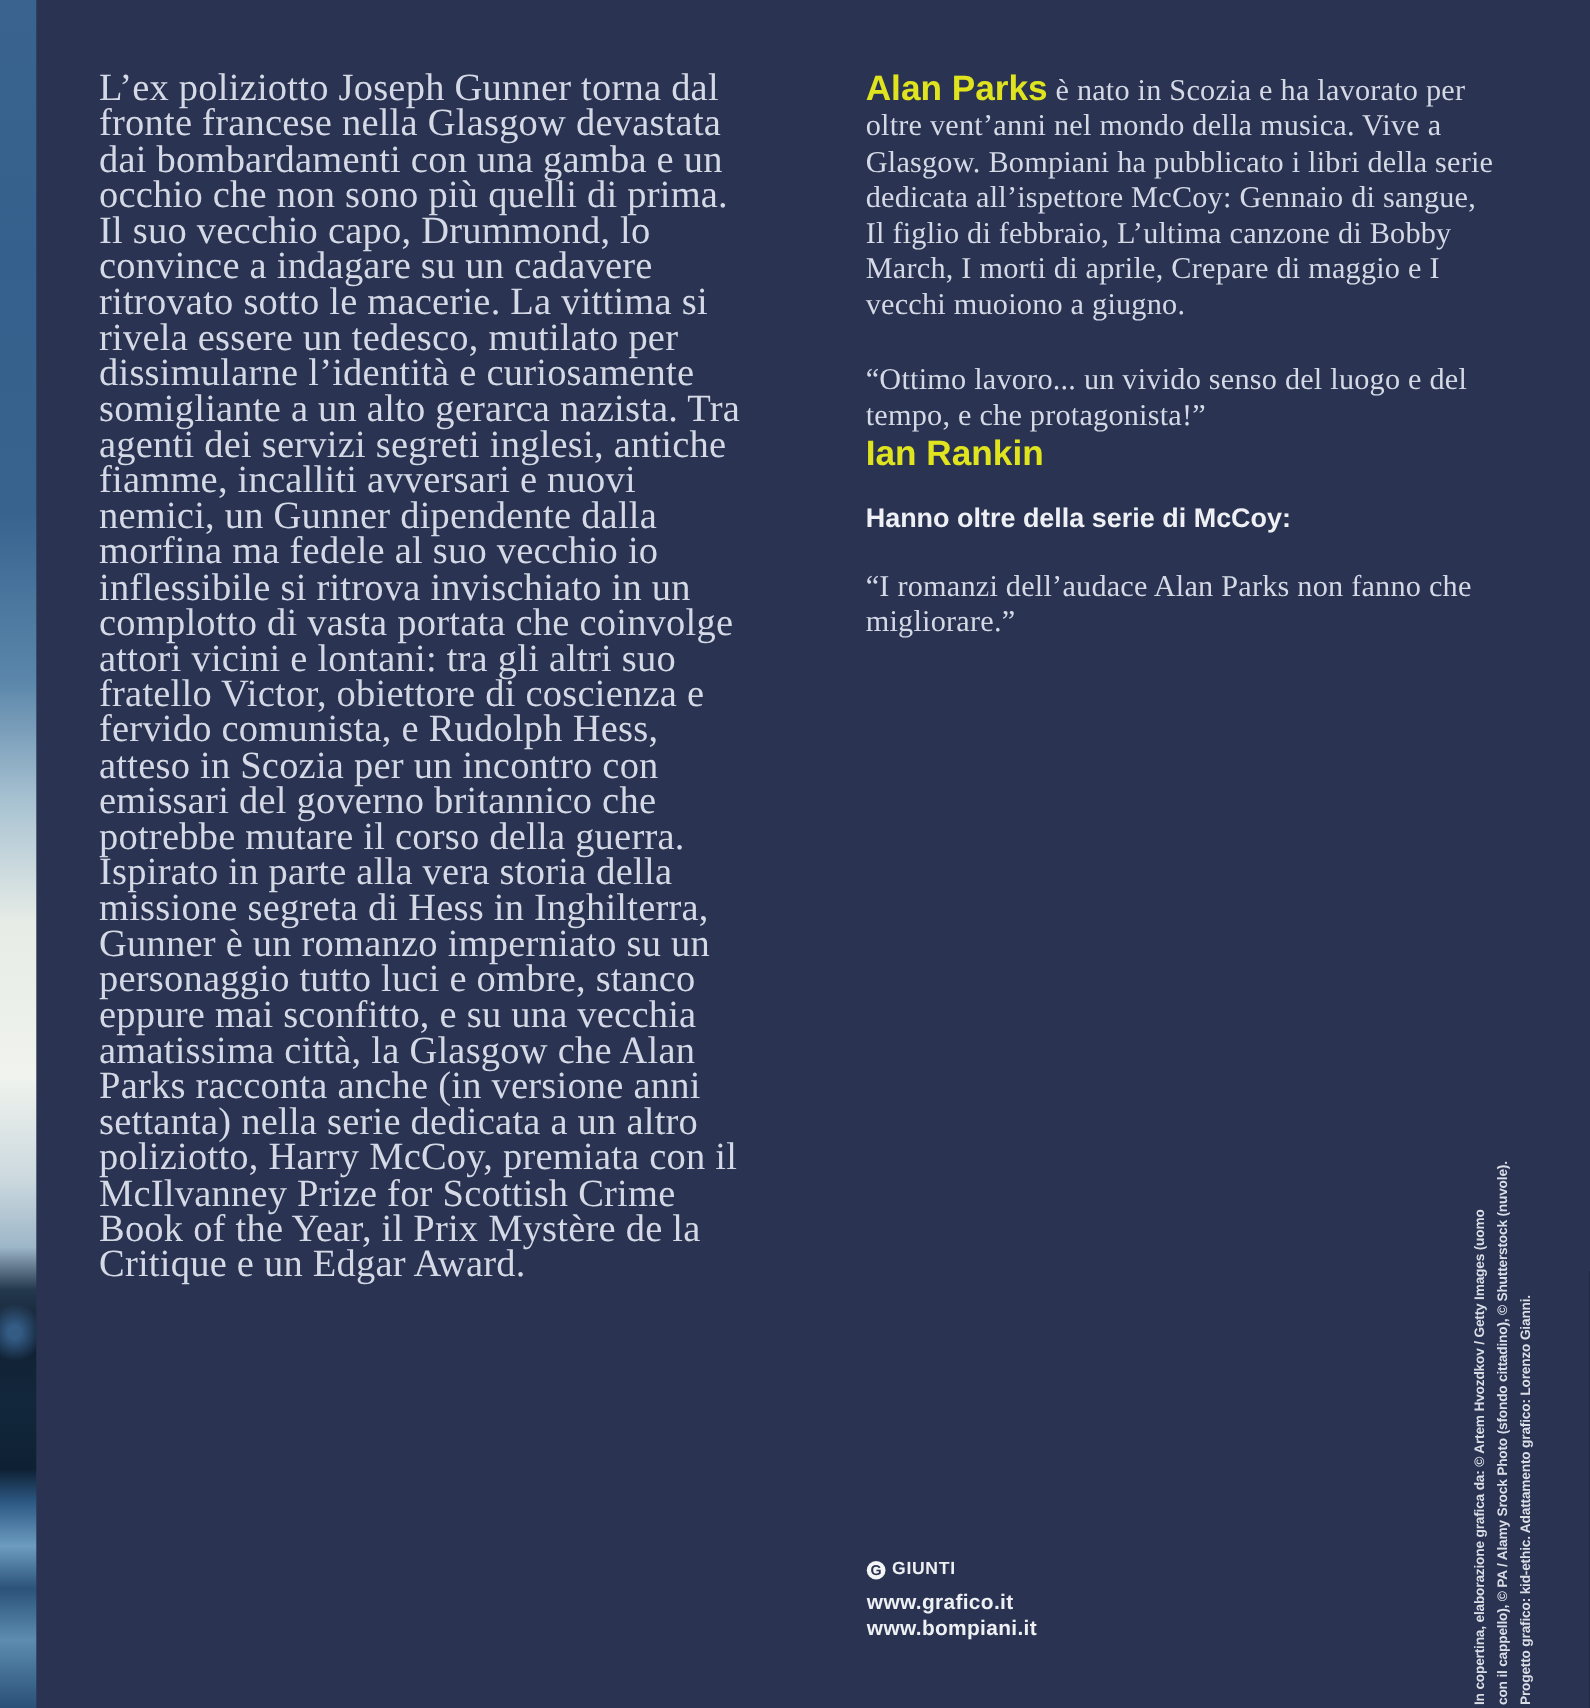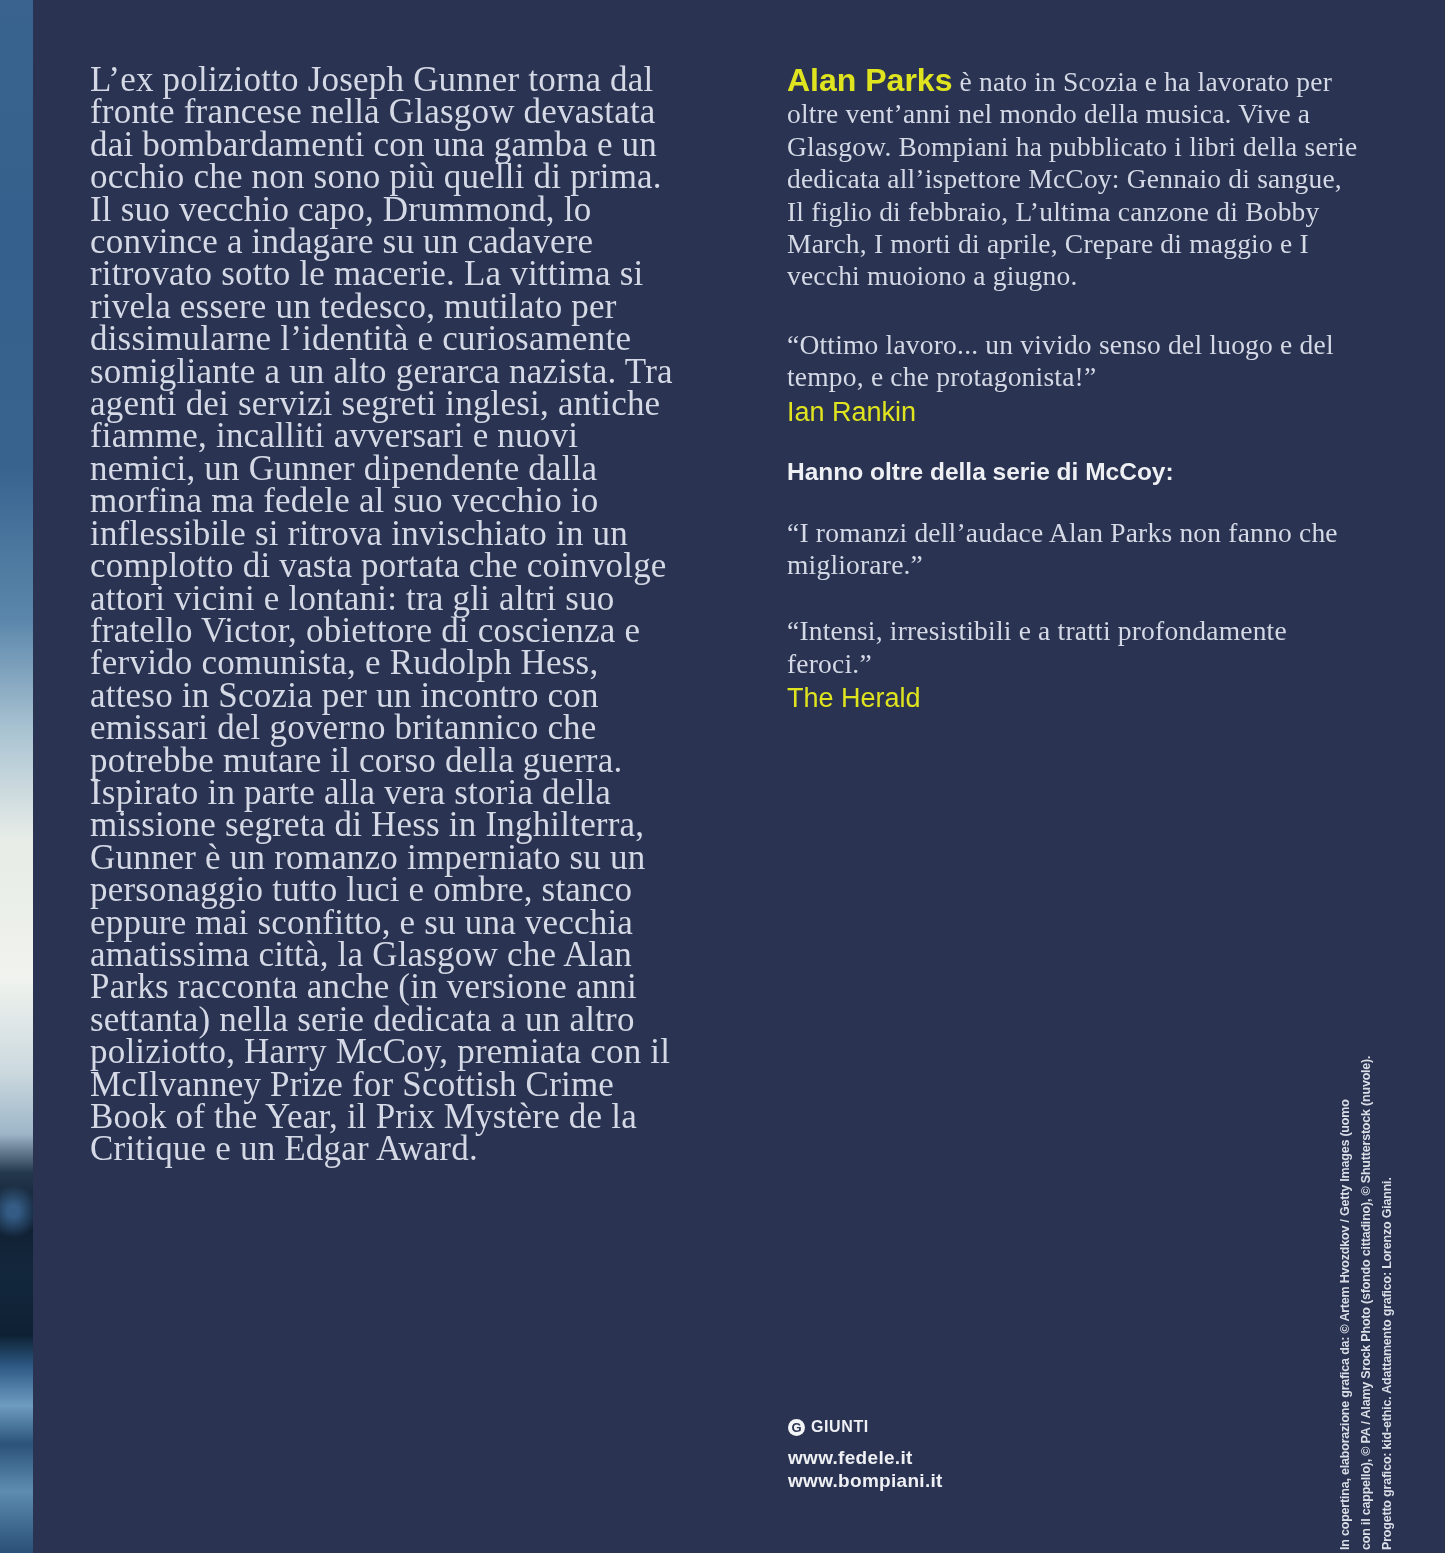--- a/index.html
+++ b/index.html
@@ -36,22 +36,22 @@
   .it{}
   .bd{font-weight:bold;}
   .sans{font-family:"Liberation Sans", sans-serif;}
   .yel{color:var(--yellow,#e0e41e);}
   .bio .sans{font-size:32px;letter-spacing:0;}
   .qb1{margin-top:36px;}
   .qb2{margin-top:30px;}
   .qb3{margin-top:34px;}
   .attr{
     margin-top:3px !important;
-    font-family:"Liberation Sans", sans-serif;font-weight:normal;
-    font-size:27px;line-height:30px;color:var(--yellow,#e0e41e);
+    font-family:"Liberation Sans", sans-serif;font-weight:bold;
+    font-size:32px;line-height:30px;color:var(--yellow,#e0e41e);
     letter-spacing:0;
   }
   .heading{
     margin-top:30px !important;
     font-family:"Liberation Sans", sans-serif;font-weight:bold;
     font-size:24.5px;line-height:30px;color:var(--white,#eef0f4);
     letter-spacing:0;
   }
   .footer{
     position:absolute;left:788px;top:1418px;
@@ -93,36 +93,32 @@
       <p class="quote">“Ottimo lavoro... un vivido senso del luogo e del tempo, e che protagonista!”</p>
       <p class="attr">Ian Rankin</p>
     </div>
 
     <p class="heading">Hanno oltre della serie di McCoy:</p>
 
     <div class="qb2">
       <p class="quote">“I romanzi dell’audace Alan Parks non fanno che migliorare.”</p>
     </div>
 
-    <div class="qb3">
-      <p class="quote">“Intensi, irresistibili e a tratti profondamente feroci.”</p>
-      <p class="attr">The Herald</p>
-    </div>
 
   </div>
 
   <div class="footer">
     <div class="logo-row">
       <span class="logo-circle">
         <span>G</span>
       </span>
       <span class="pub-name">GIUNTI</span>
     </div>
     <div class="urls">
-      <p class="url">www.fedele.it</p>
+      <p class="url">www.grafico.it</p>
       <p class="url">www.bompiani.it</p>
     </div>
   </div>
 
   <div class="credits">
     <p>In copertina, elaborazione grafica da: © Artem Hvozdkov / Getty Images (uomo</p>
     <p>con il cappello), © PA / Alamy Srock Photo (sfondo cittadino), © Shutterstock (nuvole).</p>
     <p>Progetto grafico: kid-ethic. Adattamento grafico: Lorenzo Gianni.</p>
   </div>
 

